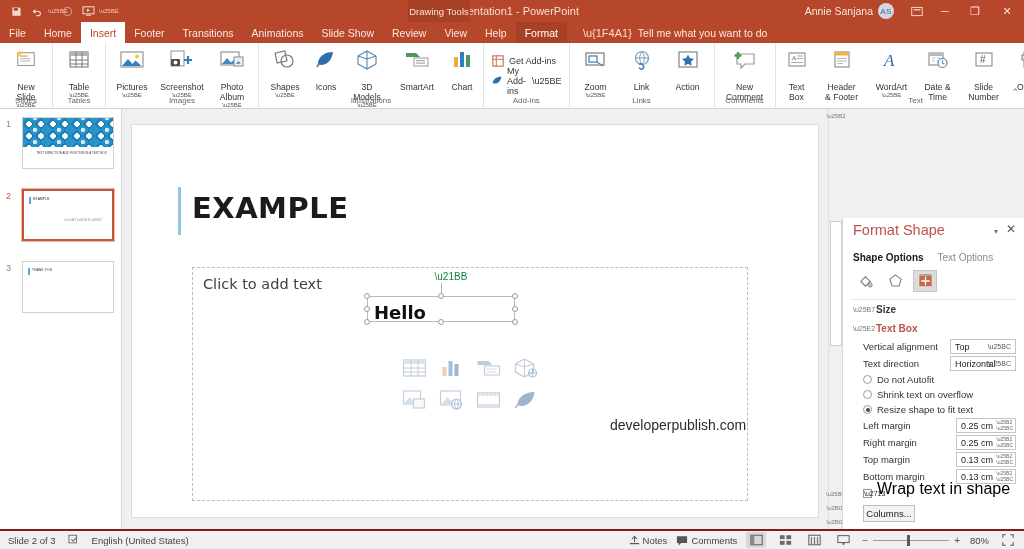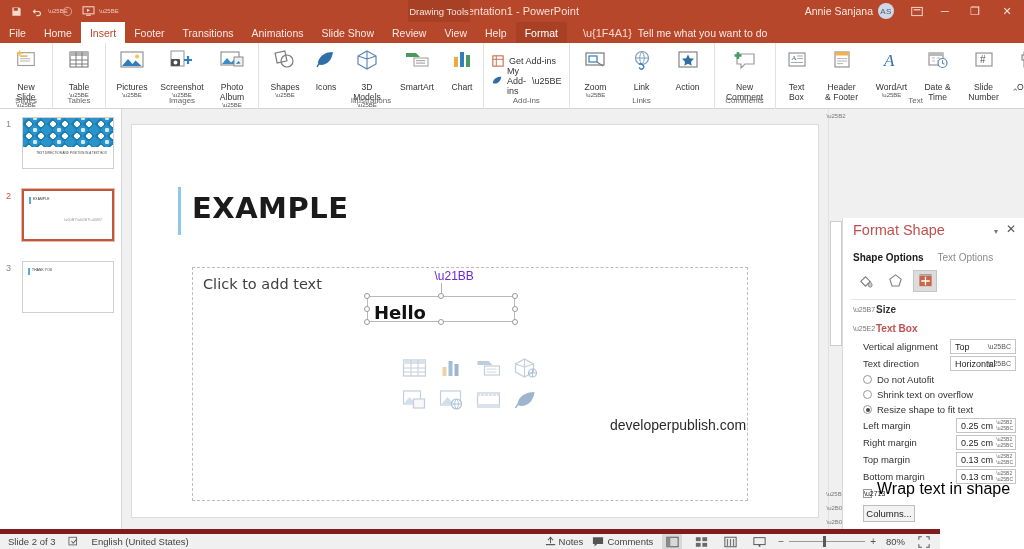--- a/index.html
+++ b/index.html
@@ -209,21 +209,21 @@
     font-family: "DejaVu Sans", sans-serif;
     font-size: 18px; font-weight: 700; color: #111;
   }
   .handle {
     position: absolute; width: 6px; height: 6px; border-radius: 50%;
     background: #ffffff; border: 1px solid #9a9a9a;
   }
   .rot-stem { position: absolute; left: 50%; top: -14px; width: 1px; height: 14px; background: #b0b0b0; }
   .rot-handle {
     position: absolute; left: 50%; top: -27px; transform: translateX(-50%);
-    width: 13px; height: 13px; color: #6d28d9; font-size: 12px; line-height: 13px; text-align: left;
+    width: 13px; height: 13px; color: #15803d; font-size: 10px; line-height: 13px; text-align: left;
   }
 
   
   .vscroll {
     position: absolute; right: 0px; top: 0; width: 14px; height: 420px;
     background: #f0f0f0; border-left: 1px solid #e0e0e0;
   }
   .vs-btn { width: 14px; height: 14px; display: flex; align-items: center; justify-content: center;
             font-size: 6px; color: #777; }
   .vs-thumb { position: absolute; left: 1px; top: 112px; width: 12px; height: 125px;
@@ -288,22 +288,22 @@
     font-size: 7px; color: #222; line-height: 8px; text-align: center;
   }
   .btn-cols {
     margin: 4px 0 0 20px; width: 52px; height: 17px;
     border: 1px solid #bdbdbd; background: #f3f3f3;
     font-size: 9.5px; color: #222; display: flex; align-items: center; justify-content: center;
   }
 
   
   .statusbar {
-    position: absolute; left: 0; bottom: 0; width: 940px; height: 20px;
-    background: #f0f0f0; border-top: 5px solid #7f1d1d;
+    position: absolute; left: 0; bottom: 0; width: 1024px; height: 20px;
+    background: #f0f0f0; border-top: 2px solid #7f1d1d;
     display: flex; align-items: center;
   }
   .sb-left { display: flex; align-items: center; gap: 12px; padding-left: 8px; }
   .sb-txt { font-size: 9.5px; color: #444; }
   .sb-right { position: absolute; right: 6px; display: flex; align-items: center; gap: 9px; }
   .sb-ico { display: flex; align-items: center; gap: 3px; font-size: 9.5px; color: #444; }
   .viewbtn { width: 20px; height: 16px; display: flex; align-items: center; justify-content: center; }
   .viewbtn.active { background: #d8d8d8; }
   .zoomctl { display: flex; align-items: center; gap: 5px; }
   .zoom-track { width: 76px; height: 1px; background: #9b9b9b; position: relative; }

